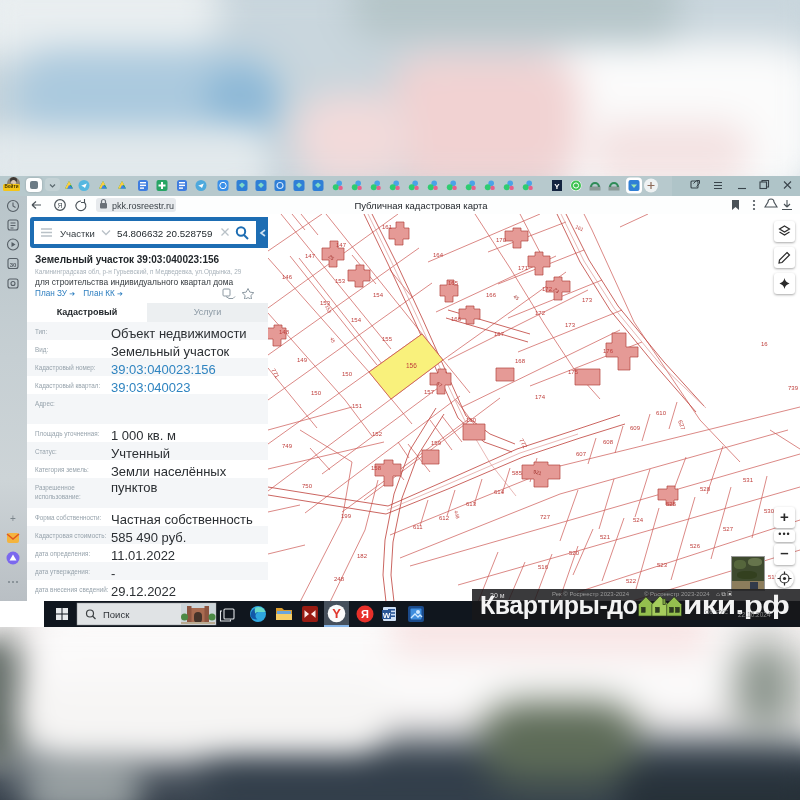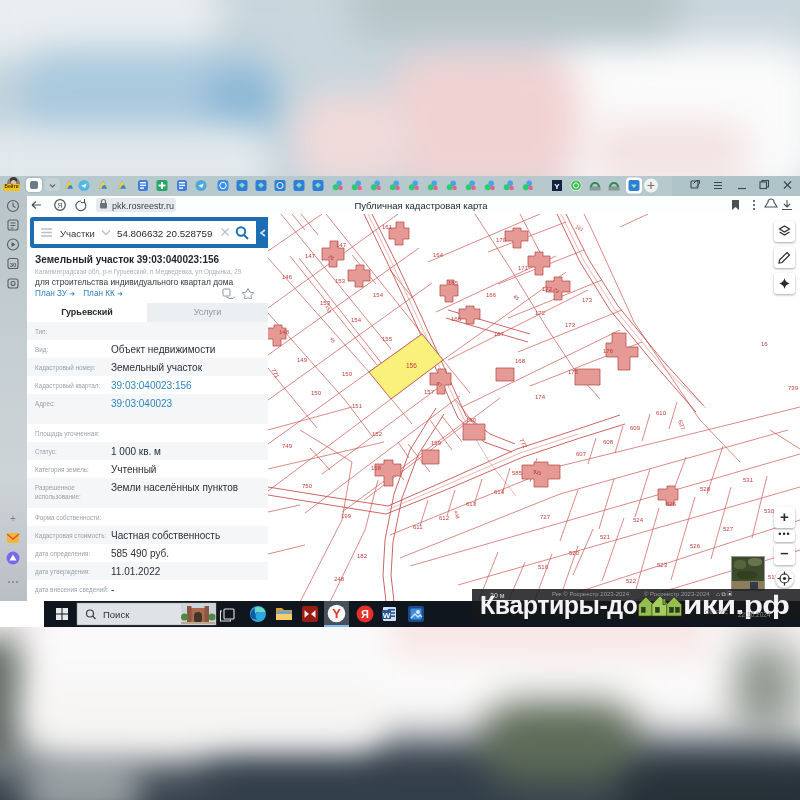--- a/index.html
+++ b/index.html
@@ -16,21 +16,21 @@
 .tabs{left:0;top:0;width:800px;height:20px;background:#b7c9cd;}
 
 .abar{left:27px;top:20px;width:773px;height:18px;background:#fdfefe;border-bottom:1px solid #0f766e;}
 .sbar{left:0;top:20px;width:27px;height:18px;background:#c3ced2;}
 
 .side{left:0;top:20px;width:27px;height:405px;background:linear-gradient(180deg,#b9c5ca 0%,#c6cfd3 40%,#cdd4d7 70%,#b9bfc4 100%);}
 
 .panel{left:27px;top:38px;width:241px;height:387px;background:#fff;overflow:hidden;}
 .prow{position:absolute;left:0;width:241px;font-size:8px;}
 .lbl{position:absolute;left:8px;color:#97a3ac;font-size:6.3px;line-height:1.35;}
-.val{position:absolute;left:84px;color:#2b2f33;font-size:10px;line-height:1.25;margin-top:18px;}
+.val{position:absolute;left:84px;color:#2b2f33;font-size:13px;line-height:1.25;}
 
 .map{left:268px;top:38px;width:532px;height:389px;background:#fff;overflow:hidden;}
 .mapbtn{position:absolute;width:21px;height:21px;background:#fff;border-radius:3px;box-shadow:0 1px 2.5px rgba(0,0,0,.35);color:#2b2b2b;text-align:center;}
 
 .tb{left:0;top:425px;width:800px;height:26px;background:#10161e;margin-left:44px;}
 
 .wm{left:472px;top:413px;width:328px;height:31px;background:rgba(24,24,26,.85);}
 .wmtext{position:absolute;left:8px;top:2px;font-size:25px;font-weight:bold;color:#f3f3f3;letter-spacing:-0.5px;white-space:nowrap;}
 </style>
 </head>
@@ -343,21 +343,21 @@
     <svg style="position:absolute;left:194px;top:73px" width="38" height="12" viewBox="0 0 38 12">
       <g stroke="#8e9aa3" stroke-width="1" fill="none">
         <rect x="2" y="2" width="7" height="7" rx="1"></rect>
             <path d="M5 9.5 l3 2 h4 l2 -2"></path>
         <path d="M27 1.5 l1.8 3.6 4 .6 -2.9 2.8 .7 4 -3.6 -1.9 -3.6 1.9 .7 -4 -2.9 -2.8 4 -.6 Z"></path>
       </g>
     </svg>
 
     <div style="position:absolute;left:0;top:89px;width:241px;height:19px;background:#eceff1;border-bottom:1px solid #e2e7ea"></div>
     <div style="position:absolute;left:0;top:89px;width:120px;height:19px;background:#fff;"></div>
-    <div style="position:absolute;left:0;top:89px;width:120px;height:19px;font-size:9px;font-weight:bold;color:#23282c;text-align:center;line-height:19px">Гурьевский</div>
+    <div style="position:absolute;left:0;top:89px;width:120px;height:19px;font-size:9px;font-weight:bold;color:#23282c;text-align:center;line-height:19px">Кадастровый</div>
     <div style="position:absolute;left:120px;top:89px;width:121px;height:19px;font-size:9px;color:#8b99a4;text-align:center;line-height:19px">Услуги</div>
 
     <div class="prow" style="top:108px;height:18px;background:#f4f6f8"></div>
     <div class="prow" style="top:144px;height:18px;background:#f4f6f8"></div>
     <div class="prow" style="top:180px;height:30px;background:#f4f6f8"></div>
     <div class="prow" style="top:228px;height:18px;background:#f4f6f8"></div>
     <div class="prow" style="top:264px;height:30px;background:#f4f6f8"></div>
     <div class="prow" style="top:312px;height:18px;background:#f4f6f8"></div>
     <div class="prow" style="top:348px;height:18px;background:#f4f6f8"></div>
 

